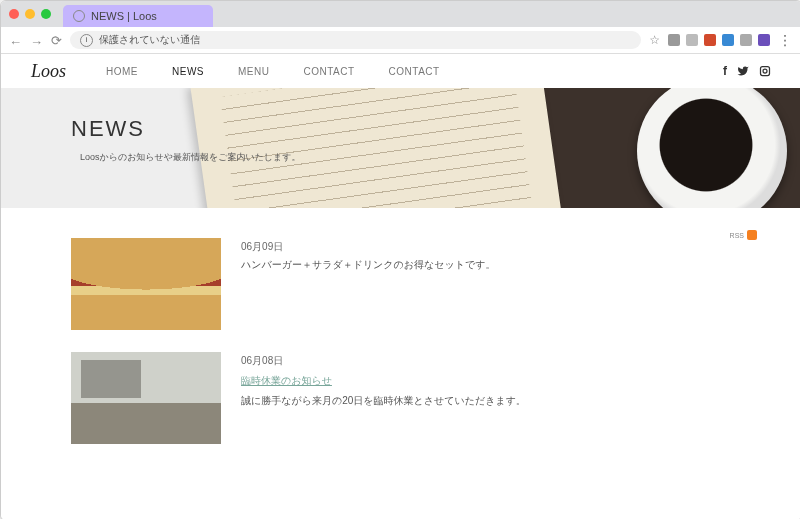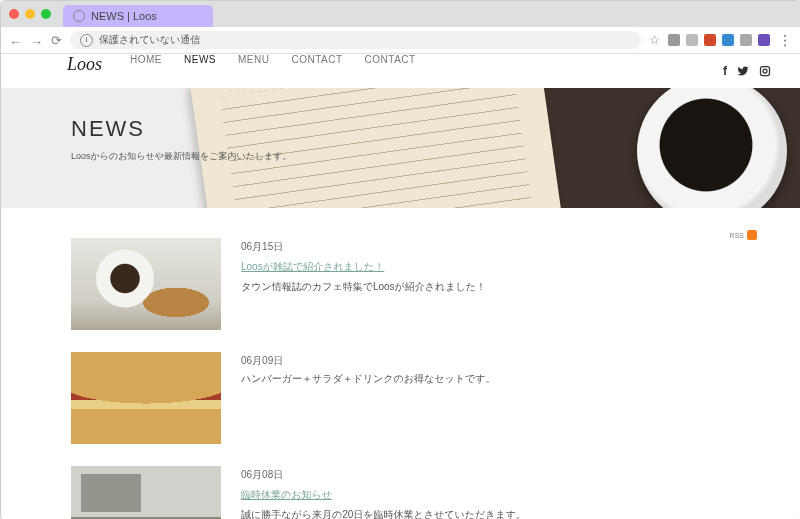--- a/index.html
+++ b/index.html
@@ -20,36 +20,36 @@
 .toolbar .ext{display:flex;gap:6px;align-items:center;}
 .toolbar .ext i{width:12px;height:12px;display:inline-block;border-radius:2px;}
 .e-star{color:#888;font-size:12px;}
 .e1{background:#999;} .e2{background:#bbb;} .e3{background:#d24a2c;} .e4{background:#3889d4;} .e5{background:#aaa;} .e6{background:#6b4fbb;border-radius:50%;}
 .toolbar .menu{font-size:14px;color:#666;letter-spacing:1px;}
 
 
 .viewport{height:467px;overflow:auto;background:#fff;}
 
 
-.site-head{height:34px;display:flex;padding:0 30px;gap:10px;font-size:10px;color:#777;margin-left:36px;}
+.site-head{height:34px;display:flex;align-items:center;padding:0 30px;gap:22px;font-size:10px;color:#777;}
 .logo{font-family:"Brush Script MT","Comic Sans MS",cursive;font-size:18px;color:#222;font-style:italic;margin-right:6px;}
 .site-head a{color:#777;text-decoration:none;letter-spacing:.5px;padding-left:12px;}
 .site-head a.active{color:#222;}
 .site-head .sp{flex:1;}
 .site-head .soc{display:flex;gap:10px;color:#333;font-size:12px;}
 .site-head .soc span{display:inline-flex;align-items:center;}
 
 
 .hero{height:120px;position:relative;background:linear-gradient(100deg,#eee 0%,#eee 35%,#d4c8af 38%,#d4c8af 62%,#3c312b 65%,#3c312b 100%);overflow:hidden;}
 .notebook{position:absolute;left:200px;top:-30px;width:350px;height:185px;background:#efe7d3;border-radius:4px;transform:rotate(-8deg);box-shadow:-4px 4px 8px rgba(0,0,0,.2);}
 .notebook::before{content:"";position:absolute;left:8%;right:8%;top:18px;bottom:12px;background:repeating-linear-gradient(to bottom,transparent 0,transparent 12px,#bdb199 12px,#bdb199 13px);}
 .cup{position:absolute;right:14px;top:-12px;width:150px;height:150px;border-radius:50%;background:radial-gradient(circle at 46% 46%,#1a1411 0,#1a1411 40%,#f4f4f2 41%,#f4f4f2 60%,#ddd 65%);box-shadow:0 4px 10px rgba(0,0,0,.4);}
 .hero-txt{position:absolute;left:70px;top:28px;}
 .hero-txt h1{margin:0 0 8px 0;font-size:22px;font-weight:400;letter-spacing:2px;color:#333;}
-.hero-txt p{margin:0;font-size:9px;color:#555;}
+.hero-txt p{margin:9px;font-size:9px;color:#555;}
 
 
 .content{padding:30px 70px;position:relative;}
 .rss{position:absolute;right:44px;top:22px;font-size:7px;color:#888;display:flex;align-items:center;gap:3px;}
 .rss .rssico{width:10px;height:10px;background:#f58020;border-radius:2px;}
 .newslist{list-style:none;margin:0;padding:0;}
 .newslist li{display:flex;gap:20px;margin-bottom:22px;}
 .thumb{width:150px;height:92px;flex:none;background:#ccc;}
 .thumb.coffee{background:
  radial-gradient(circle at 36% 44%,#39281c 0,#39281c 13%,#f4f3ef 14%,#f4f3ef 26%,transparent 27%),
@@ -143,28 +143,20 @@
     </div>
 
     <div class="content">
       <div class="rss">
         <span>RSS</span>
         <span class="rssico"></span>
       </div>
 
       <ul class="newslist">
         <li>
-          <div class="thumb coffee"></div>
-          <div class="body">
-            <div class="date">06月15日</div>
-            <a class="title">Loosが雑誌で紹介されました！</a>
-            <div class="desc">タウン情報誌のカフェ特集でLoosが紹介されました！</div>
-          </div>
-        </li>
-        <li>
           <div class="thumb burger"></div>
           <div class="body">
             <div class="date">06月09日</div>
             <div class="desc">ハンバーガー＋サラダ＋ドリンクのお得なセットです。</div>
           </div>
         </li>
         <li>
           <div class="thumb shop"></div>
           <div class="body">
             <div class="date">06月08日</div>

